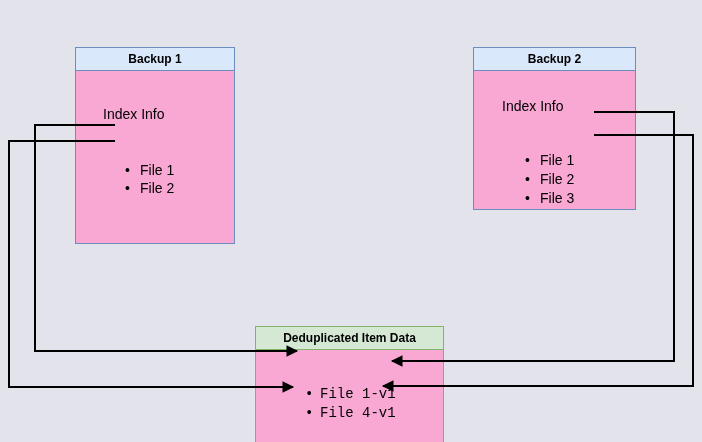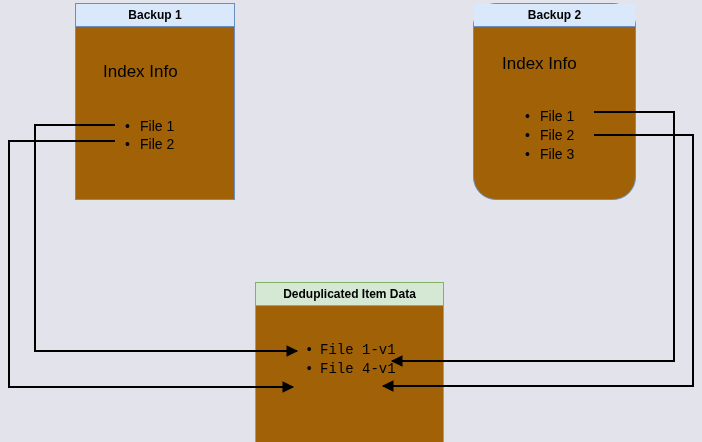--- a/index.html
+++ b/index.html
@@ -10,58 +10,59 @@
   .canvas {
     position: relative;
     width: 702px;
     height: 442px;
     background: #e3e3ec;
     overflow: hidden;
   }
   .box {
     position: absolute;
     box-sizing: border-box;
-    background: #a16207;
+    background: #f9a8d4;
+    margin-top: 44px;
   }
   .box.blue  { border: 1px solid #6c8ebf; }
   .box.green { border: 1px solid #82b366; }
   .box-header {
     box-sizing: border-box;
     height: 23px;
     line-height: 22px;
     text-align: center;
     font-weight: bold;
     font-size: 12px;
     white-space: nowrap;
   }
   .blue  .box-header { background: #dae8fc; border-bottom: 1px solid #6c8ebf; }
   .green .box-header { background: #d5e8d4; border-bottom: 1px solid #82b366; }
   .section-label {
     position: absolute;
-    font-size: 17px;
+    font-size: 14px;
     white-space: nowrap;
   }
   ul.files {
     position: absolute;
     margin: 0;
     padding: 0;
     list-style: none;
   }
   ul.files li {
     font-size: 14px;
     white-space: nowrap;
   }
   ul.files li::before {
     content: "\2022";
     display: inline-block;
     width: 15px;
     font-size: 14px;
   }
   #backup1-box { left: 75px;  top: 3px;   width: 160px; height: 197px; }
-  #backup2-box { left: 473px; top: 3px;   width: 163px; height: 197px; border-radius: 23px; }
+  #backup2-box { left: 473px; top: 3px;   width: 163px; height: 163px; }
   #dedup-box   { left: 255px; top: 282px; width: 189px; height: 192px; }
 
   #backup1-box .section-label { left: 27px; top: 58px; }
   #backup2-box .section-label { left: 28px; top: 50px; }
 
   #backup1-box ul.files { left: 49px; top: 113px; }
   #backup1-box ul.files li { line-height: 18px; }
   #backup2-box ul.files { left: 51px; top: 103px; }
   #backup2-box ul.files li { line-height: 19px; }
   #dedup-box   ul.files { left: 49px; top: 58px; font-family: Liberation Mono, monospace; }

